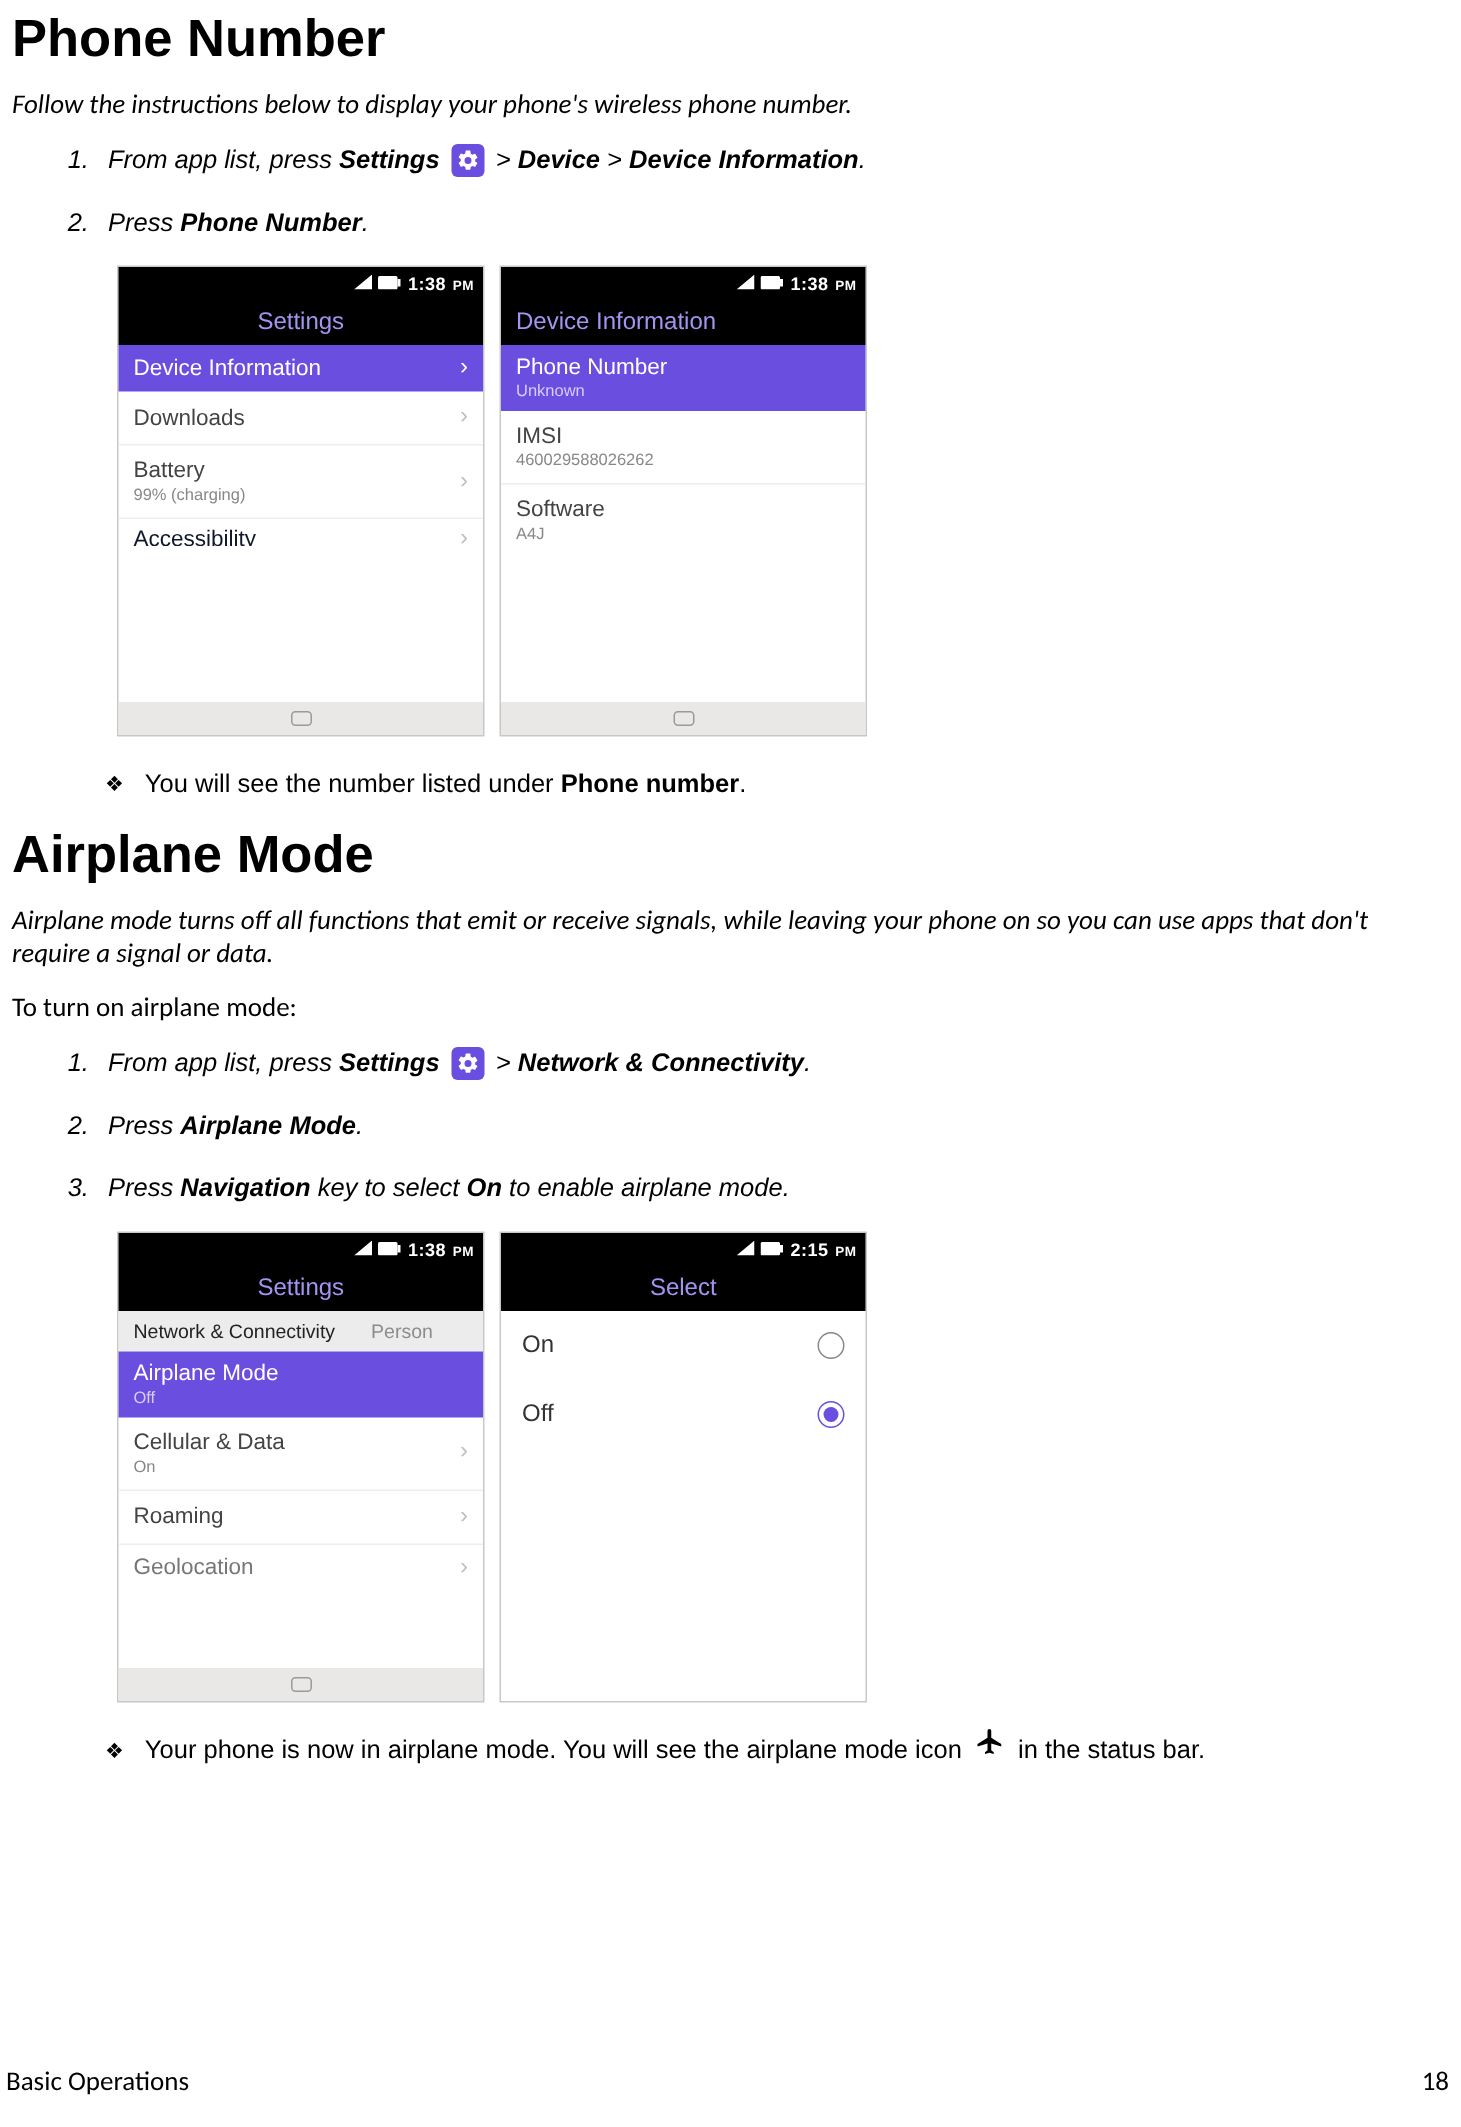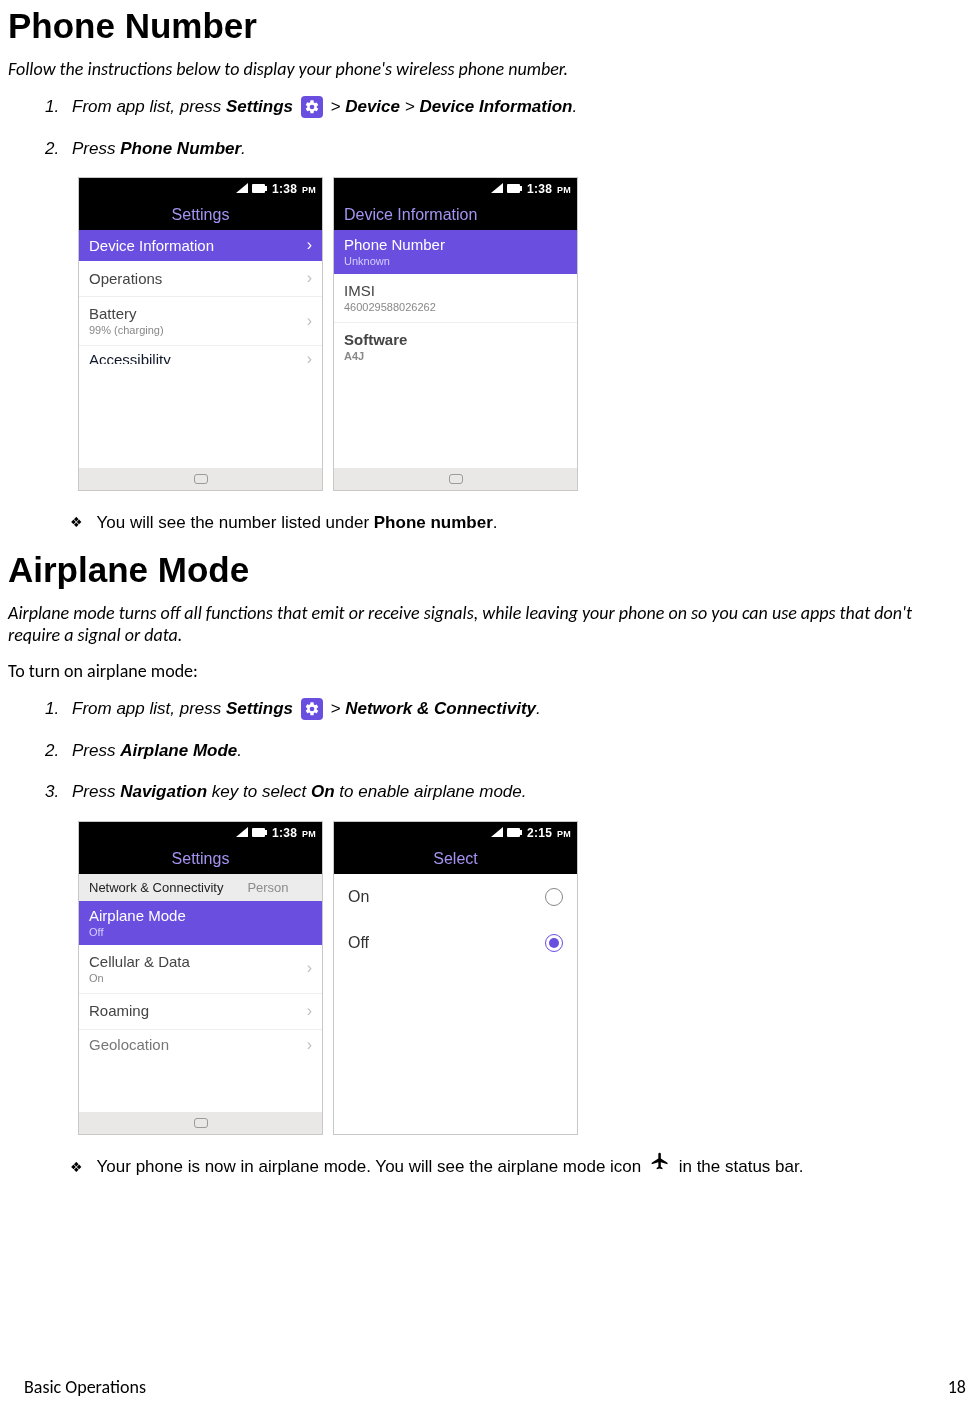--- a/index.html
+++ b/index.html
@@ -85,21 +85,21 @@
   }
   .radio.checked { border-color:#6a4ee0; }
   .radio.checked::after { content:""; width:10px; height:10px; border-radius:50%; background:#6a4ee0; }
   .bullet-note {
     list-style:none; margin: 0 0 14px 62px; font-family: Arial, Helvetica, sans-serif; font-size:17px;
   }
   .bullet-note li { display:flex; align-items:center; gap:14px; line-height:1.6; }
   .bullet-note li::before { content:"❖"; font-size:14px; color:#000; }
   .sub-lead { font-size:18px; margin: 0 0 14px 0; }
   .footer {
-    position:absolute; bottom: 20px; left:24px; right:8px;
+    position:absolute; bottom: 20px; left:4px; right:8px;
     display:flex; justify-content:space-between; font-size:18px; color:#000;
     font-family: Calibri, Arial, sans-serif;
   }
   .signal-icon, .battery-icon { display:inline-block; }
 </style>
 </head>
 <body>
 
 <h1 class="section-title">Phone Number</h1>
 <p class="lead">Follow the instructions below to display your phone's wireless phone number.</p>
@@ -131,21 +131,21 @@
             <rect x="13" y="2" width="2" height="5" fill="#fff"></rect>
           </svg></span>
       <span class="sb-time"><span>1:38</span> <span class="ampm">PM</span></span>
     </div>
     <div class="header-bar center">Settings</div>
     <div class="sel-row">
       <span class="title">Device Information</span>
       <span class="chev-w">›</span>
     </div>
     <div class="row">
-      <span class="title">Operations</span>
+      <span class="title">Downloads</span>
       <span class="chev">›</span>
     </div>
     <div class="row">
       <div>
         <span class="title">Battery</span>
         <span class="sub">99% (charging)</span>
       </div>
       <span class="chev">›</span>
     </div>
     <div class="row" style="padding-bottom:0; border:none; height:18px; overflow:hidden;">
@@ -174,21 +174,21 @@
         <span class="title">Phone Number</span>
         <span class="sub">Unknown</span>
       </div>
     </div>
     <div class="row">
       <div>
         <span class="title">IMSI</span>
         <span class="sub">460029588026262</span>
       </div>
     </div>
-    <div class="row" style="border:none;font-weight:bold;">
+    <div class="row" style="border:none;">
       <div>
         <span class="title">Software</span>
         <span class="sub">A4J</span>
       </div>
     </div>
     <div class="nav-pill">
         <span class="pill"></span>
       </div>
   </div>
 </div>

